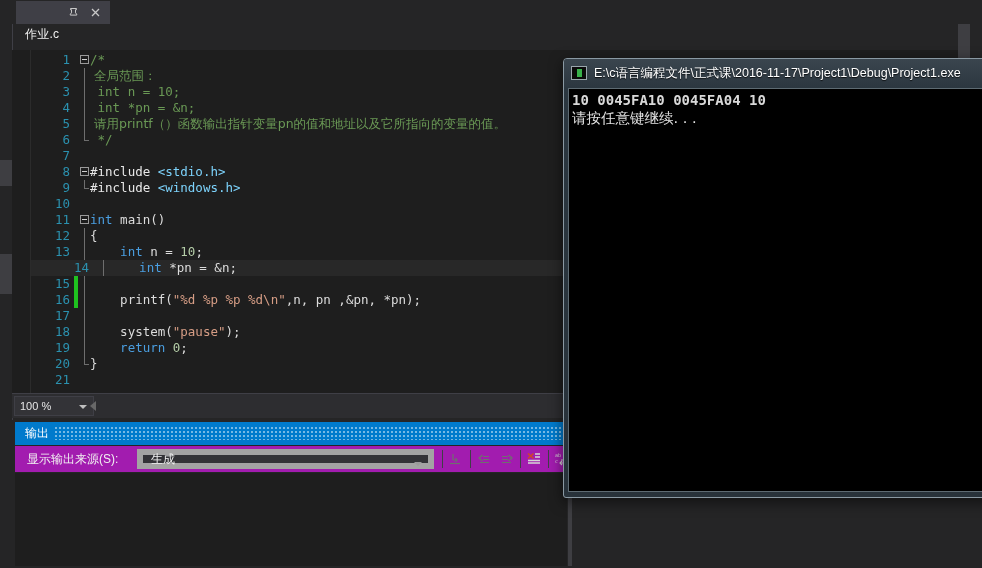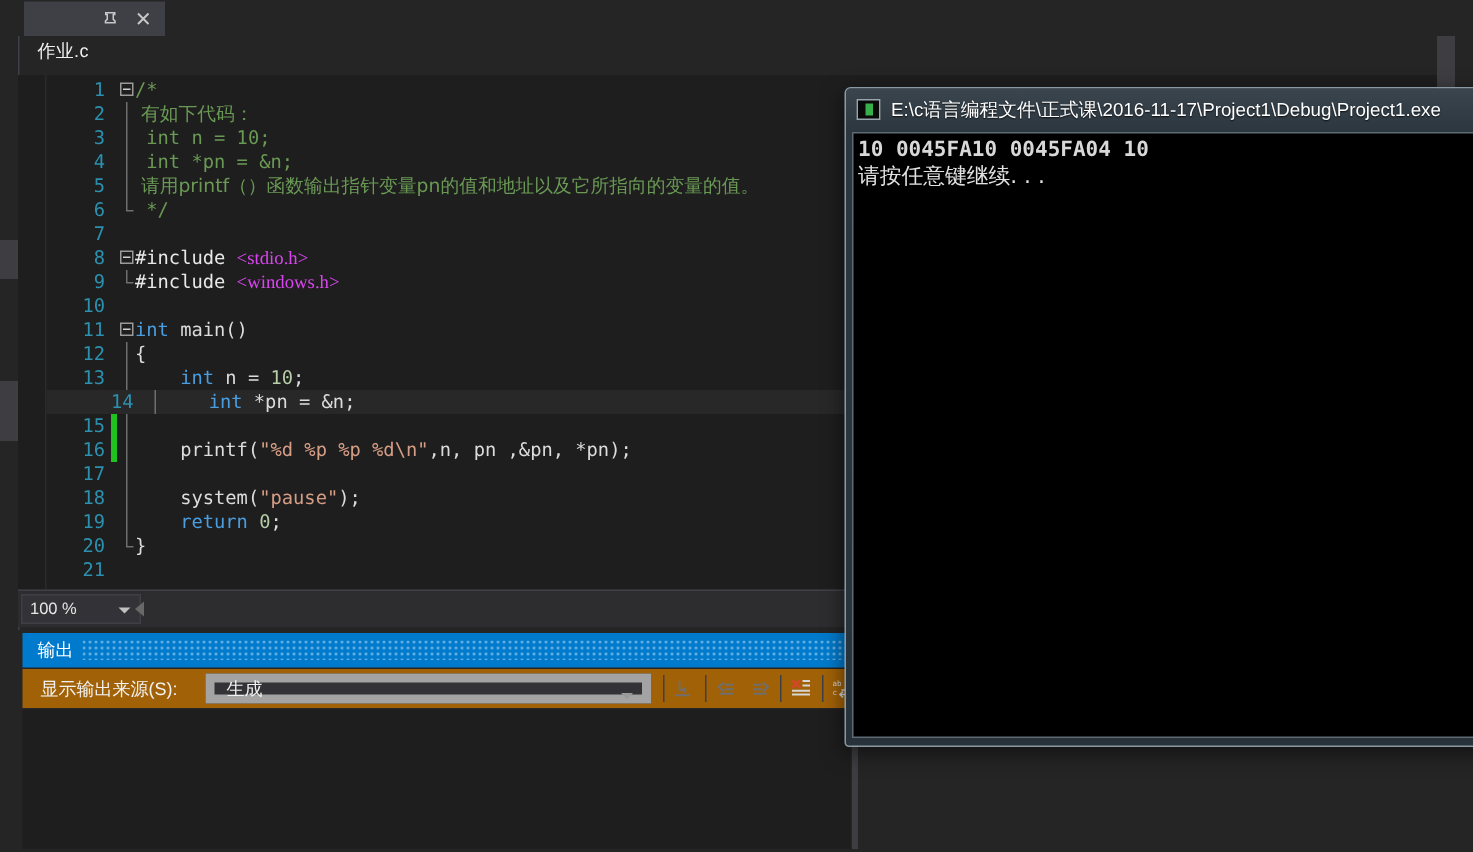--- a/index.html
+++ b/index.html
@@ -213,21 +213,21 @@
     position: absolute;
     left: 78px;
     top: 0;
   }
   .cn { color: #6a9955; }        
   .cn-cjk { color: #6a9955; font-family: "DejaVu Sans", sans-serif; font-size: 12.5px; }
   .kw { color: #4a9ee0; }        
   .num { color: #b5cea8; }       
   .str { color: #d69d85; }       
   .pp { color: #e8e8e8; }        
-  .inc { color: #d946ef; font-family: Liberation Serif, serif; }       
+  .inc { color: #7dd3fc; }       
   .pl { color: #dcdcdc; }        
 
   
   .zoomstrip {
     position: absolute;
     left: 12px; top: 393px;
     width: 958px;
     height: 24px;
     background: #2d2d30;
     border-top: 1px solid #3f3f46;
@@ -292,21 +292,21 @@
     background-image:
       radial-gradient(circle at 1px 1px, rgba(255,255,255,.55) 0.8px, transparent 1px);
     background-size: 4px 4px;
     opacity: .85;
   }
   .out-toolbar {
     position: absolute;
     left: 3px; top: 26px;
     width: 552px;
     height: 26px;
-    background: #a16207;
+    background: #a21caf;
     display: flex;
     align-items: center;
   }
   .out-label {
     font-size: 12px;
     color: #f1f1f1;
     padding-left: 12px;
     white-space: nowrap;
   }
   .out-combo {
@@ -472,21 +472,21 @@
       <span class="combo-text">main()</span>
 
     </div>
     <div style="position:absolute;left:574px;top:9px;width:0;height:0;border-left:4px solid transparent;border-right:4px solid transparent;border-top:4px solid #9a9a9a;"></div>
   </div>
 
   <div class="editor">
     <div class="ed-indicator"></div>
     <div class="code-area" id="code-area">
         <div class="line"><span class="ln">1</span><span class="glyph"></span><span class="code"><span class="cn">/*</span></span></div>
-        <div class="line"><span class="ln">2</span><span class="vline"></span><span class="code"><span class="cn-cjk"> 有如下代码：</span></span></div>
+        <div class="line"><span class="ln">2</span><span class="vline"></span><span class="code"><span class="cn-cjk"> 全局范围：</span></span></div>
         <div class="line"><span class="ln">3</span><span class="vline"></span><span class="code"><span class="cn"> int n = 10;</span></span></div>
         <div class="line"><span class="ln">4</span><span class="vline"></span><span class="code"><span class="cn"> int *pn = &amp;n;</span></span></div>
         <div class="line"><span class="ln">5</span><span class="vline"></span><span class="code"><span class="cn-cjk"> 请用printf（）函数输出指针变量pn的值和地址以及它所指向的变量的值。</span></span></div>
         <div class="line"><span class="ln">6</span><span class="vline end"></span><span class="code"><span class="cn"> */</span></span></div>
         <div class="line"><span class="ln">7</span><span class="code"></span></div>
         <div class="line"><span class="ln">8</span><span class="glyph"></span><span class="code"><span class="pp">#include </span><span class="inc">&lt;stdio.h&gt;</span></span></div>
         <div class="line"><span class="ln">9</span><span class="vline end"></span><span class="code"><span class="pp">#include </span><span class="inc">&lt;windows.h&gt;</span></span></div>
         <div class="line"><span class="ln">10</span><span class="code"></span></div>
         <div class="line"><span class="ln">11</span><span class="glyph"></span><span class="code"><span class="kw">int</span><span class="pl"> main()</span></span></div>
         <div class="line"><span class="ln">12</span><span class="vline"></span><span class="code"><span class="pl">{</span></span></div>

